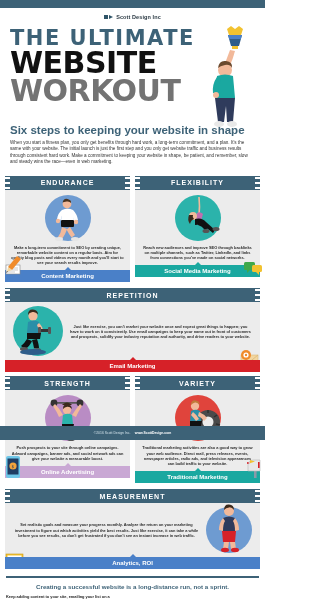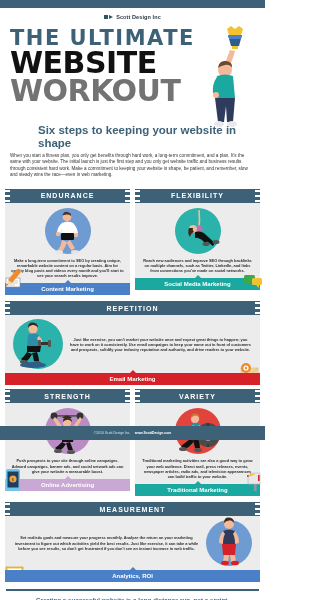--- a/index.html
+++ b/index.html
@@ -40,21 +40,20 @@
     font-size:30px; font-weight:bold; color:#737373;
     letter-spacing:-0.5px; line-height:28px; font-family:"DejaVu Sans", sans-serif;
   }
   .hero-figure { position:absolute; right:4px; top:2px; width:64px; height:104px; }
 
   
   .intro { padding:2px 10px 6px 10px; }
   .intro h2 {
     font-size:11.5px; color:#3d6277; font-weight:bold; line-height:13px;
     margin-bottom:3px;
-    margin-left:28px;
   }
   .intro p { font-size:4.6px; line-height:6.4px; color:#333; text-align:left; }
 
   
   .row2 { display:flex; gap:5px; padding:0 5px; margin-top:4px; }
   .card { flex:1; position:relative; }
   .card-full { margin:6px 5px 0 5px; position:relative; }
 
   .ribbon {
     background:#3d6277; color:#fff; text-align:center;

